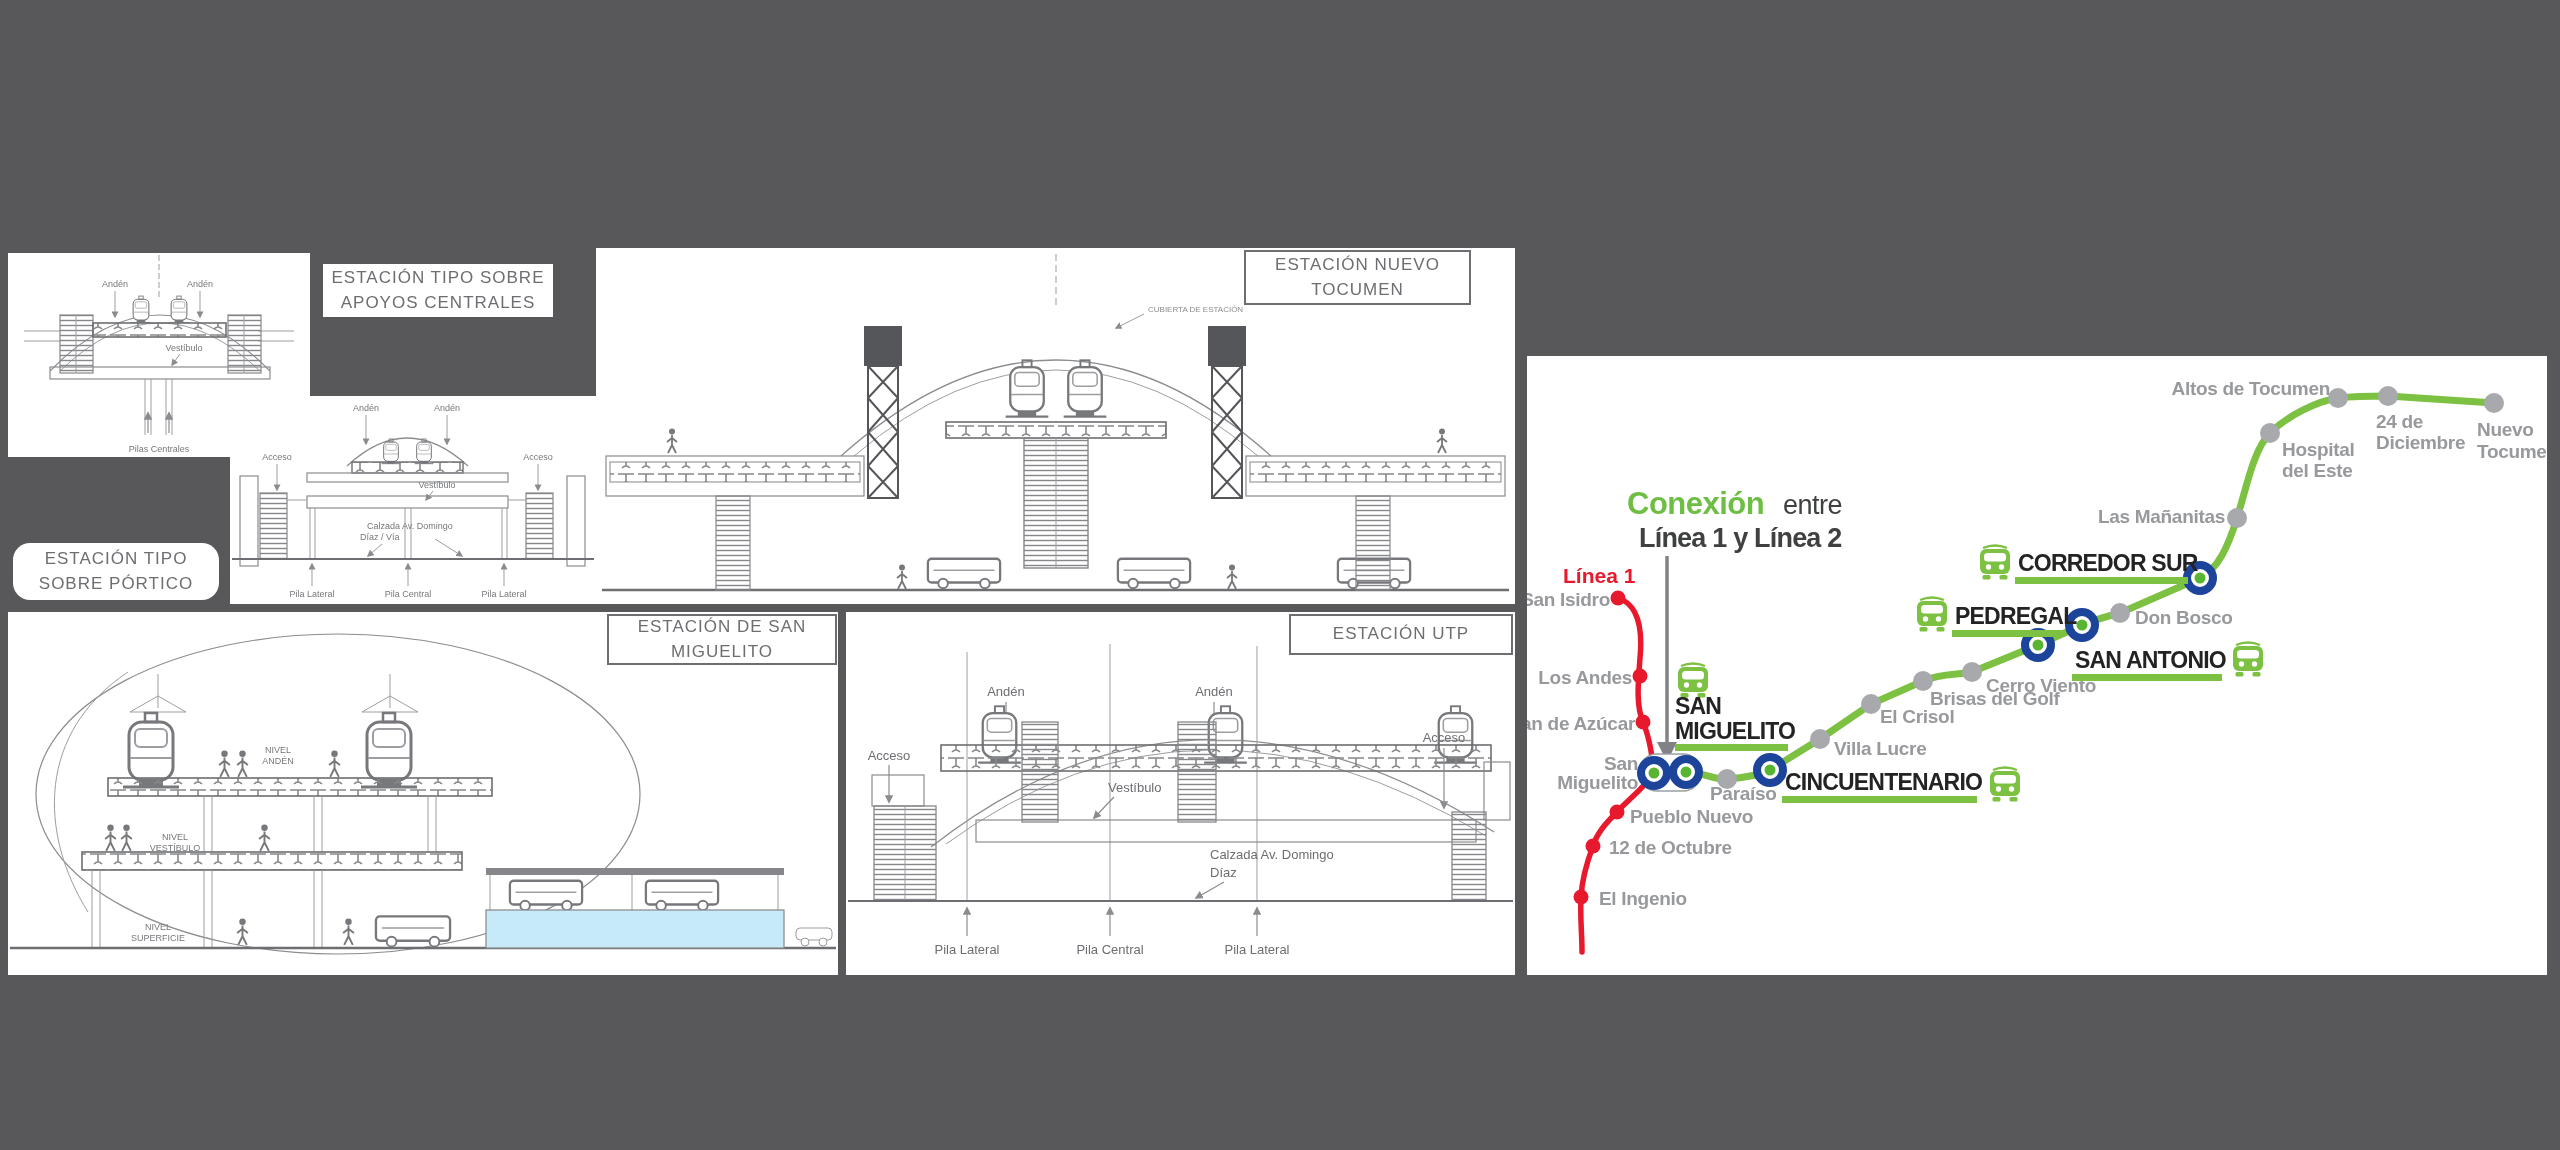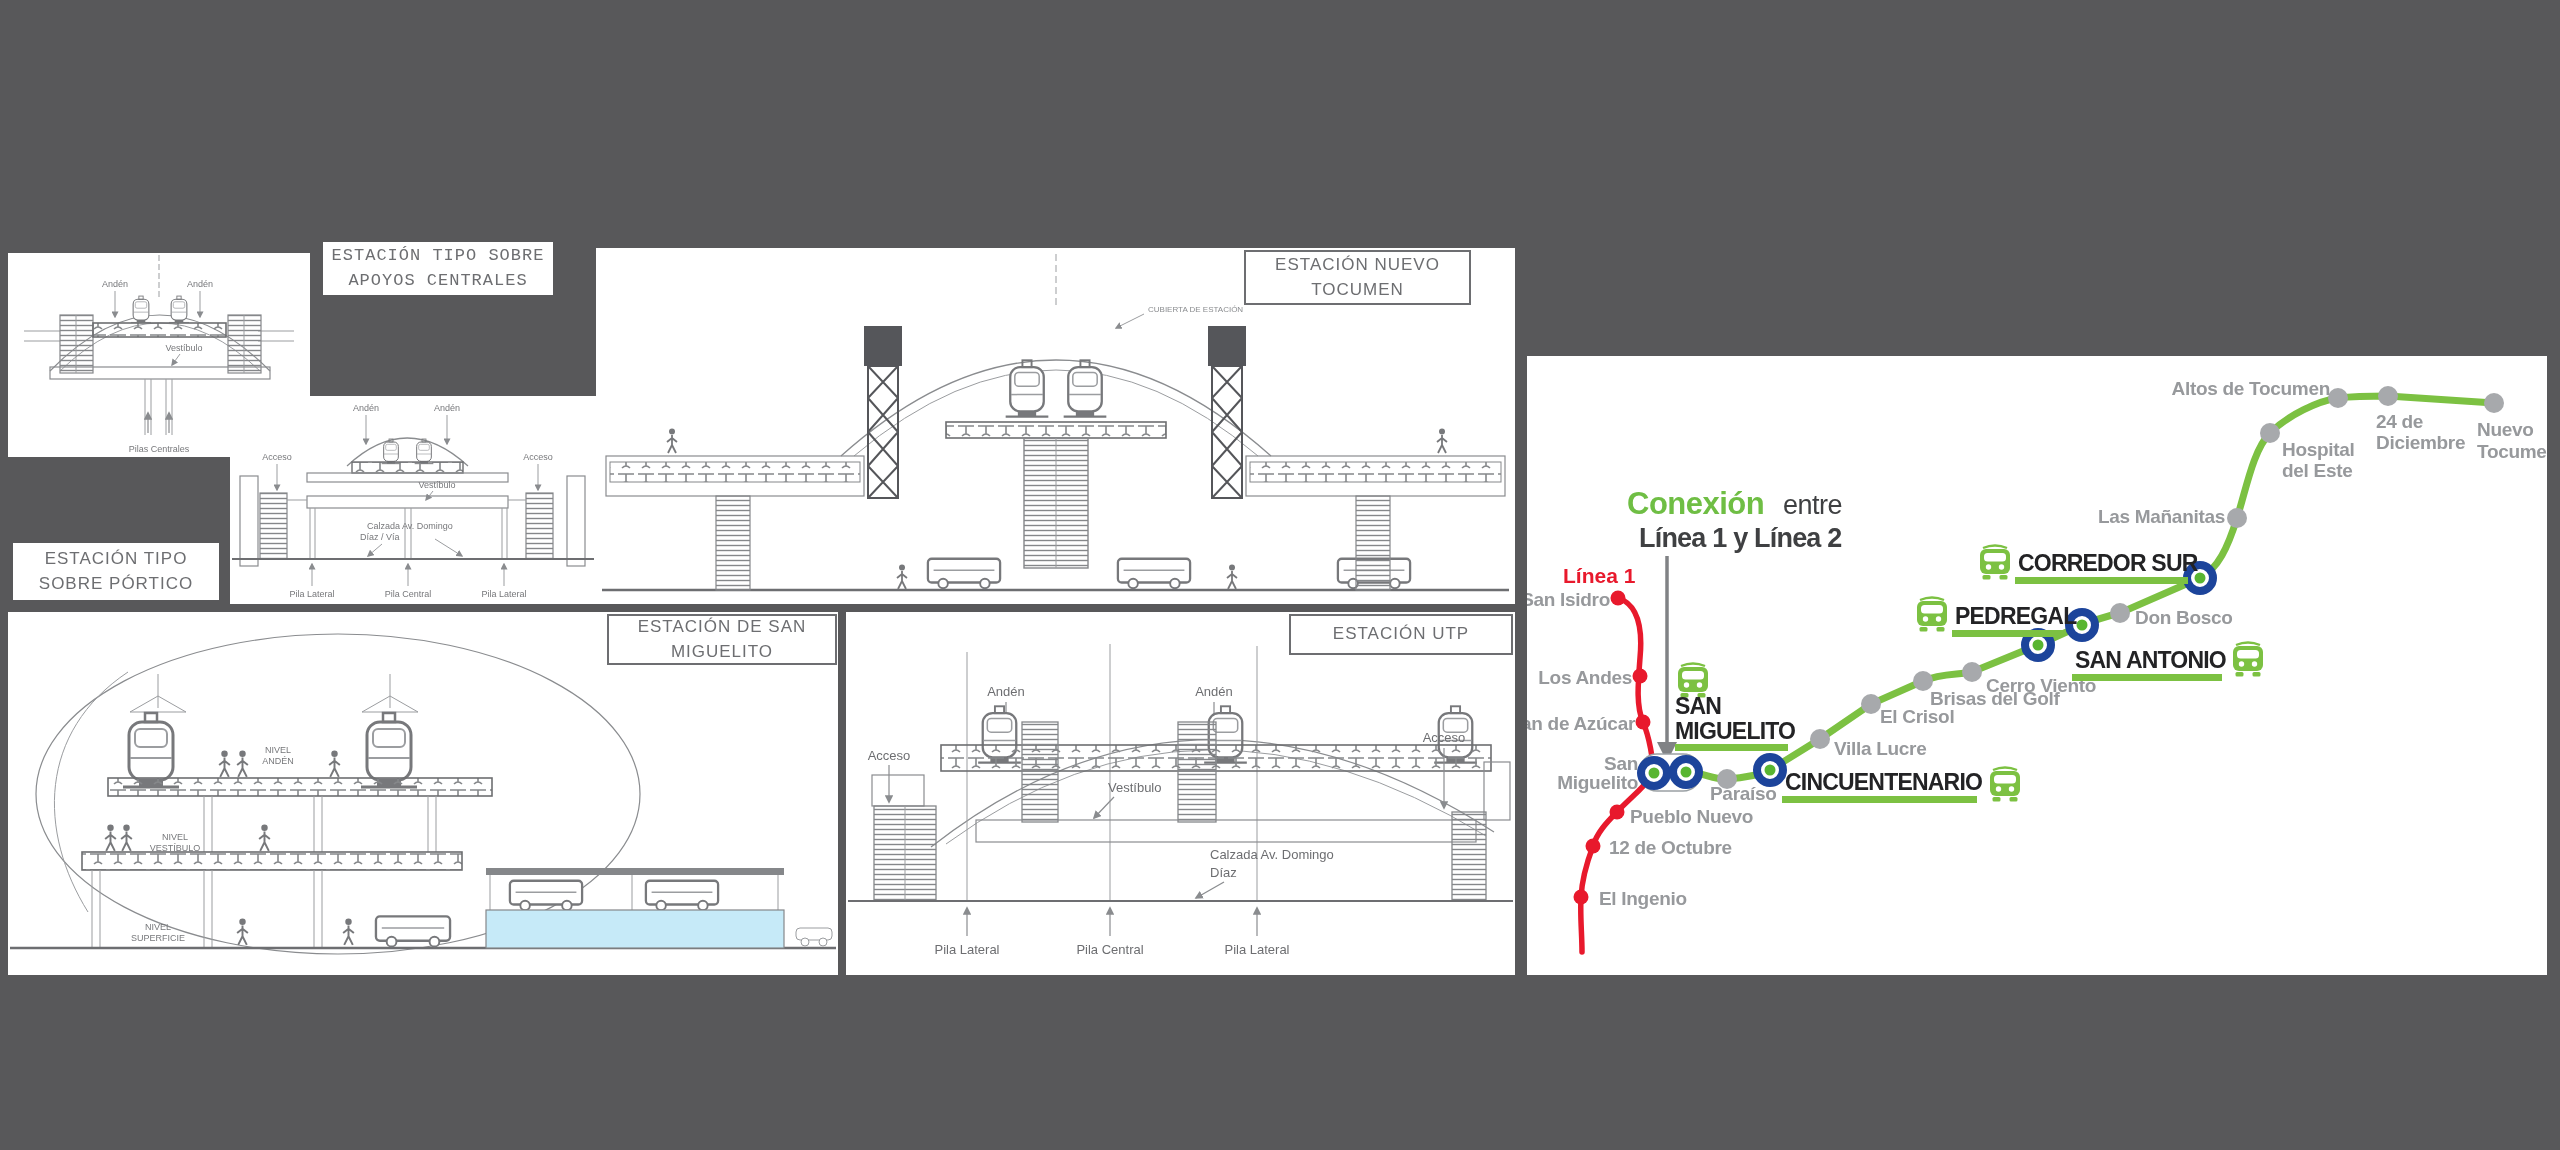--- a/index.html
+++ b/index.html
@@ -93,25 +93,25 @@
       <text x="107" y="34" class="dl" text-anchor="middle">Andén</text>
       <line x1="107" y1="38" x2="107" y2="64" class="thin2" marker-end="url(#arr)"></line>
       <text x="192" y="34" class="dl" text-anchor="middle">Andén</text>
       <line x1="192" y1="38" x2="192" y2="64" class="thin2" marker-end="url(#arr)"></line>
       <text x="176" y="98" class="dl" text-anchor="middle">Vestíbulo</text>
       <line x1="172" y1="101" x2="164" y2="112" class="thin2" marker-end="url(#arr)"></line>
       <text x="151" y="199" class="dl" text-anchor="middle">Pilas Centrales</text>
     </svg>
   </div>
 
-  <div class="label-box" style="left:323px;top:242px;width:230px;height:53px;font-family:Liberation Mono, monospace;">
+  <div class="label-box" style="left:323px;top:264px;width:230px;height:53px;">
     <span>ESTACIÓN TIPO SOBRE APOYOS CENTRALES</span>
   </div>
 
-  <div class="label-box" style="left:13px;top:543px;width:206px;height:57px;z-index:4;">
+  <div class="label-box" style="left:13px;top:543px;width:206px;height:57px;z-index:4;border-radius:17px;">
     <span>ESTACIÓN TIPO SOBRE PÓRTICO</span>
   </div>
 
   <div class="panel" style="left:596px;top:248px;width:919px;height:356px;">
     <svg width="919" height="356" viewBox="0 0 919 356">
       <line x1="460" y1="6" x2="460" y2="60" class="thin2" stroke-dasharray="7 4"></line>
       <path d="M245,208 Q460,16 675,208" class="thin" stroke-width="1.6"></path>
       <path d="M258,208 Q460,36 662,208" class="thin2"></path>
       <text x="552" y="64" class="dl4">CUBIERTA DE ESTACIÓN</text>
       <line x1="548" y1="66" x2="520" y2="80" class="thin2" marker-end="url(#arr)"></line>

